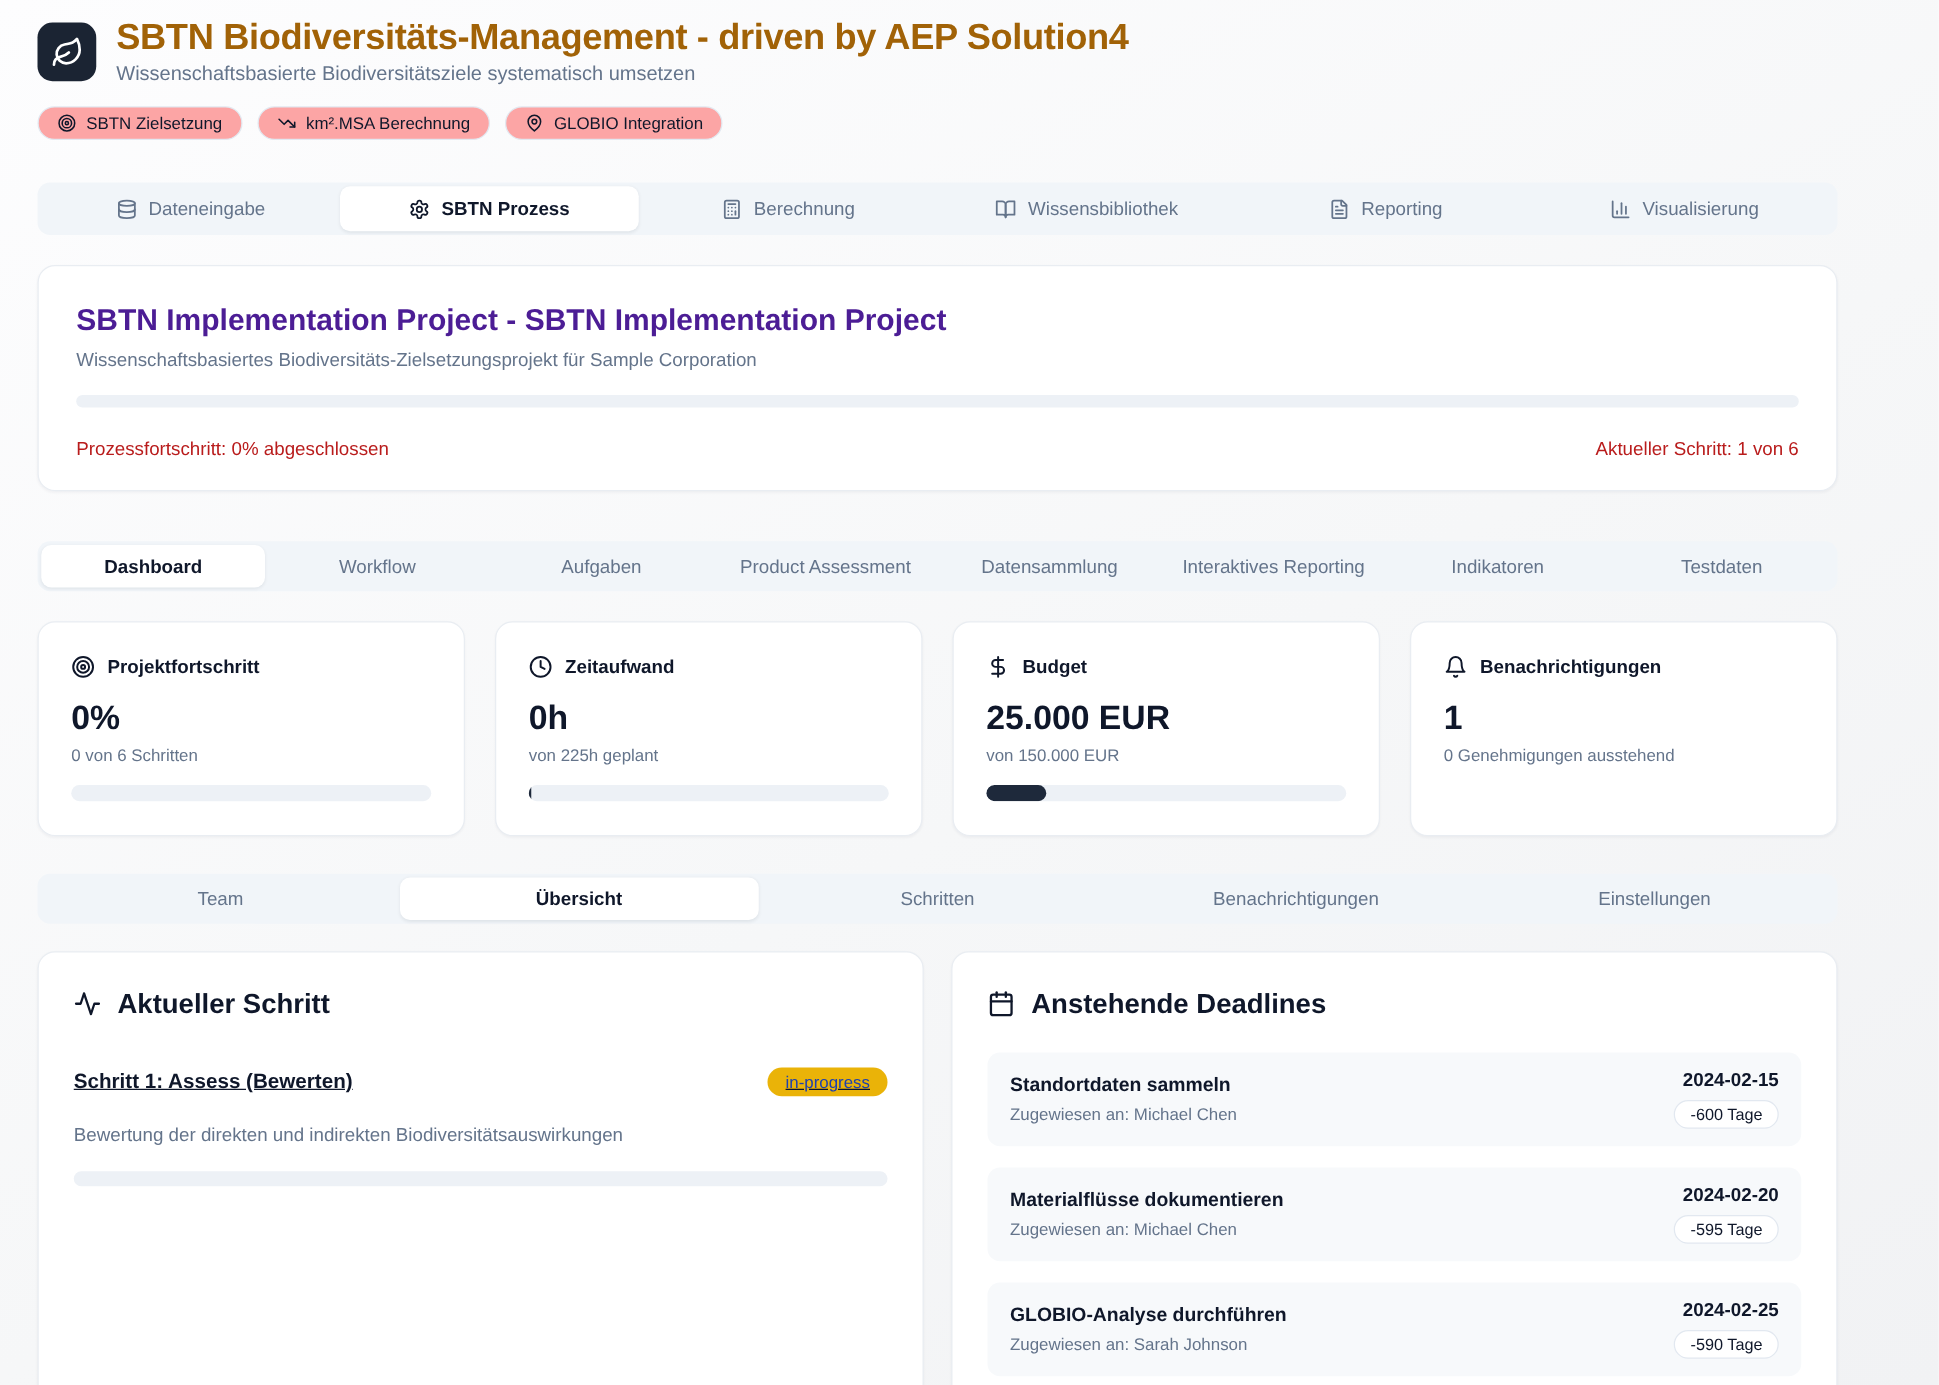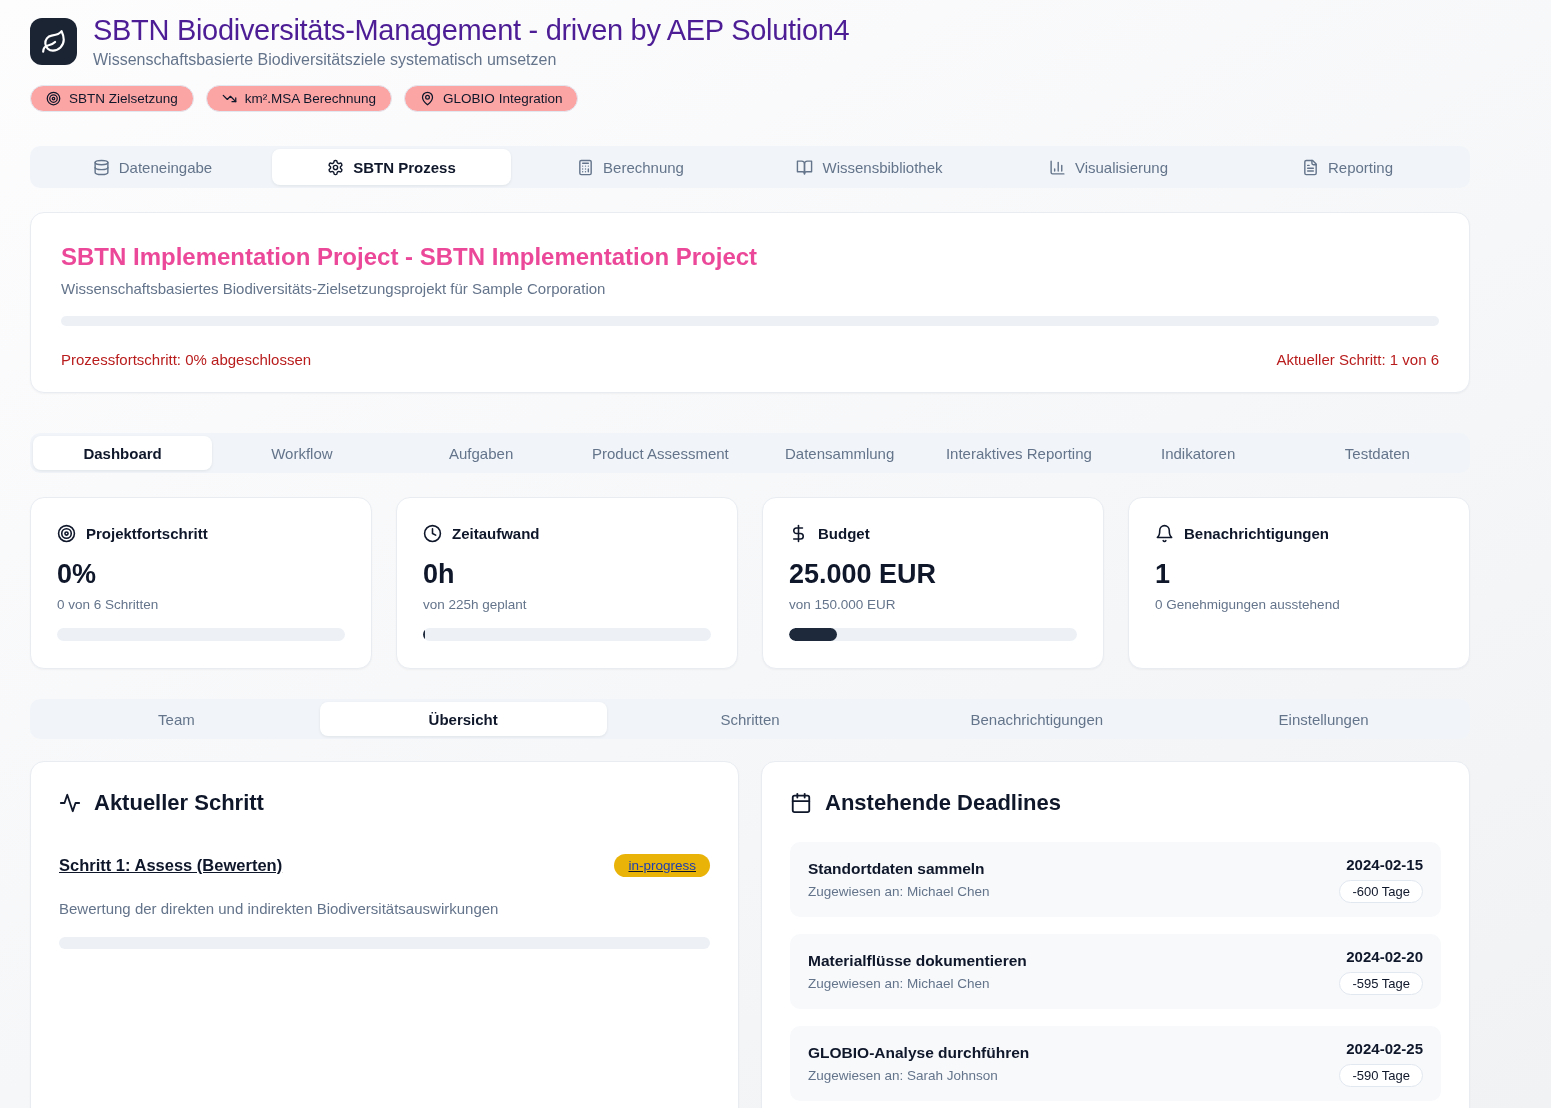--- a/index.html
+++ b/index.html
@@ -13,21 +13,21 @@
   .page { width: 1440px; margin-left: 30px; padding-top: 14px; }
 
   
   .app-header { display: flex; align-items: center; gap: 16px; }
   .logo {
     width: 47px; height: 47px; border-radius: 12px;
     background: #1b2433; display: flex; align-items: center; justify-content: center;
     flex: 0 0 auto;
   }
   .logo svg { width: 26px; height: 26px; color: #ffffff; }
-  .app-title { font-size: 29px; font-weight: 400; letter-spacing: -0.3px; color: #4c1d95; }
+  .app-title { font-size: 29px; font-weight: 700; letter-spacing: -0.3px; color: #a16207; }
   .app-subtitle { font-size: 16px; color: #64748b; margin-top: 4px; }
 
   .badges { display: flex; gap: 12px; margin-top: 16px; }
   .badge-pill {
     display: inline-flex; align-items: center; gap: 8px;
     background: #fca5a5; border: 1px solid #e2e8f0; border-radius: 999px;
     padding: 5px 15px; font-size: 13.5px; font-weight: 500; color: #0f172a;
   }
   .badge-pill svg { width: 15px; height: 15px; color: #0f172a; }
 
@@ -49,21 +49,21 @@
     background: #ffffff; color: #0f172a; font-weight: 600;
     box-shadow: 0 1px 3px rgba(15,23,42,0.08);
   }
 
   
   .card {
     background: #ffffff; border: 1px solid #e9edf2; border-radius: 14px;
     box-shadow: 0 1px 2px rgba(15,23,42,0.04);
   }
   .project-card { margin-top: 24px; padding: 30px 30px 24px 30px; }
-  .project-title { font-size: 24px; font-weight: 700; color: #ec4899; }
+  .project-title { font-size: 24px; font-weight: 700; color: #4c1d95; }
   .project-subtitle { font-size: 15px; color: #64748b; margin-top: 9px; }
   .progress-track {
     background: #edf1f6; border-radius: 999px; overflow: hidden; height: 10px; margin-top: 19px;
   }
   .progress-fill { height: 100%; background: #1e293b; border-radius: 999px; }
   .project-footer {
     display: flex; justify-content: space-between; margin-top: 25px;
     font-size: 15px; color: #b91c1c;
   }
 
@@ -240,29 +240,29 @@
       <span>Berechnung</span>
     </div>
     <div class="tab">
       <svg viewBox="0 0 24 24" fill="none" stroke="currentColor" stroke-width="2" stroke-linecap="round" stroke-linejoin="round">
           <use href="#i-book-open"></use>
         </svg>
       <span>Wissensbibliothek</span>
     </div>
     <div class="tab">
       <svg viewBox="0 0 24 24" fill="none" stroke="currentColor" stroke-width="2" stroke-linecap="round" stroke-linejoin="round">
+          <use href="#i-file-text"></use>
+        </svg>
+      <span>Reporting</span>
+    </div>
+    <div class="tab">
+      <svg viewBox="0 0 24 24" fill="none" stroke="currentColor" stroke-width="2" stroke-linecap="round" stroke-linejoin="round">
           <use href="#i-bar-chart"></use>
         </svg>
       <span>Visualisierung</span>
-    </div>
-    <div class="tab">
-      <svg viewBox="0 0 24 24" fill="none" stroke="currentColor" stroke-width="2" stroke-linecap="round" stroke-linejoin="round">
-          <use href="#i-file-text"></use>
-        </svg>
-      <span>Reporting</span>
     </div>
   </nav>
 
   <section class="card project-card">
     <h2 class="project-title">SBTN Implementation Project - SBTN Implementation Project</h2>
     <div class="project-subtitle">Wissenschaftsbasiertes Biodiversitäts-Zielsetzungsprojekt für Sample Corporation</div>
     <div class="progress-track">
       <div class="progress-fill" style="width: 0%;"></div>
     </div>
     <div class="project-footer">

